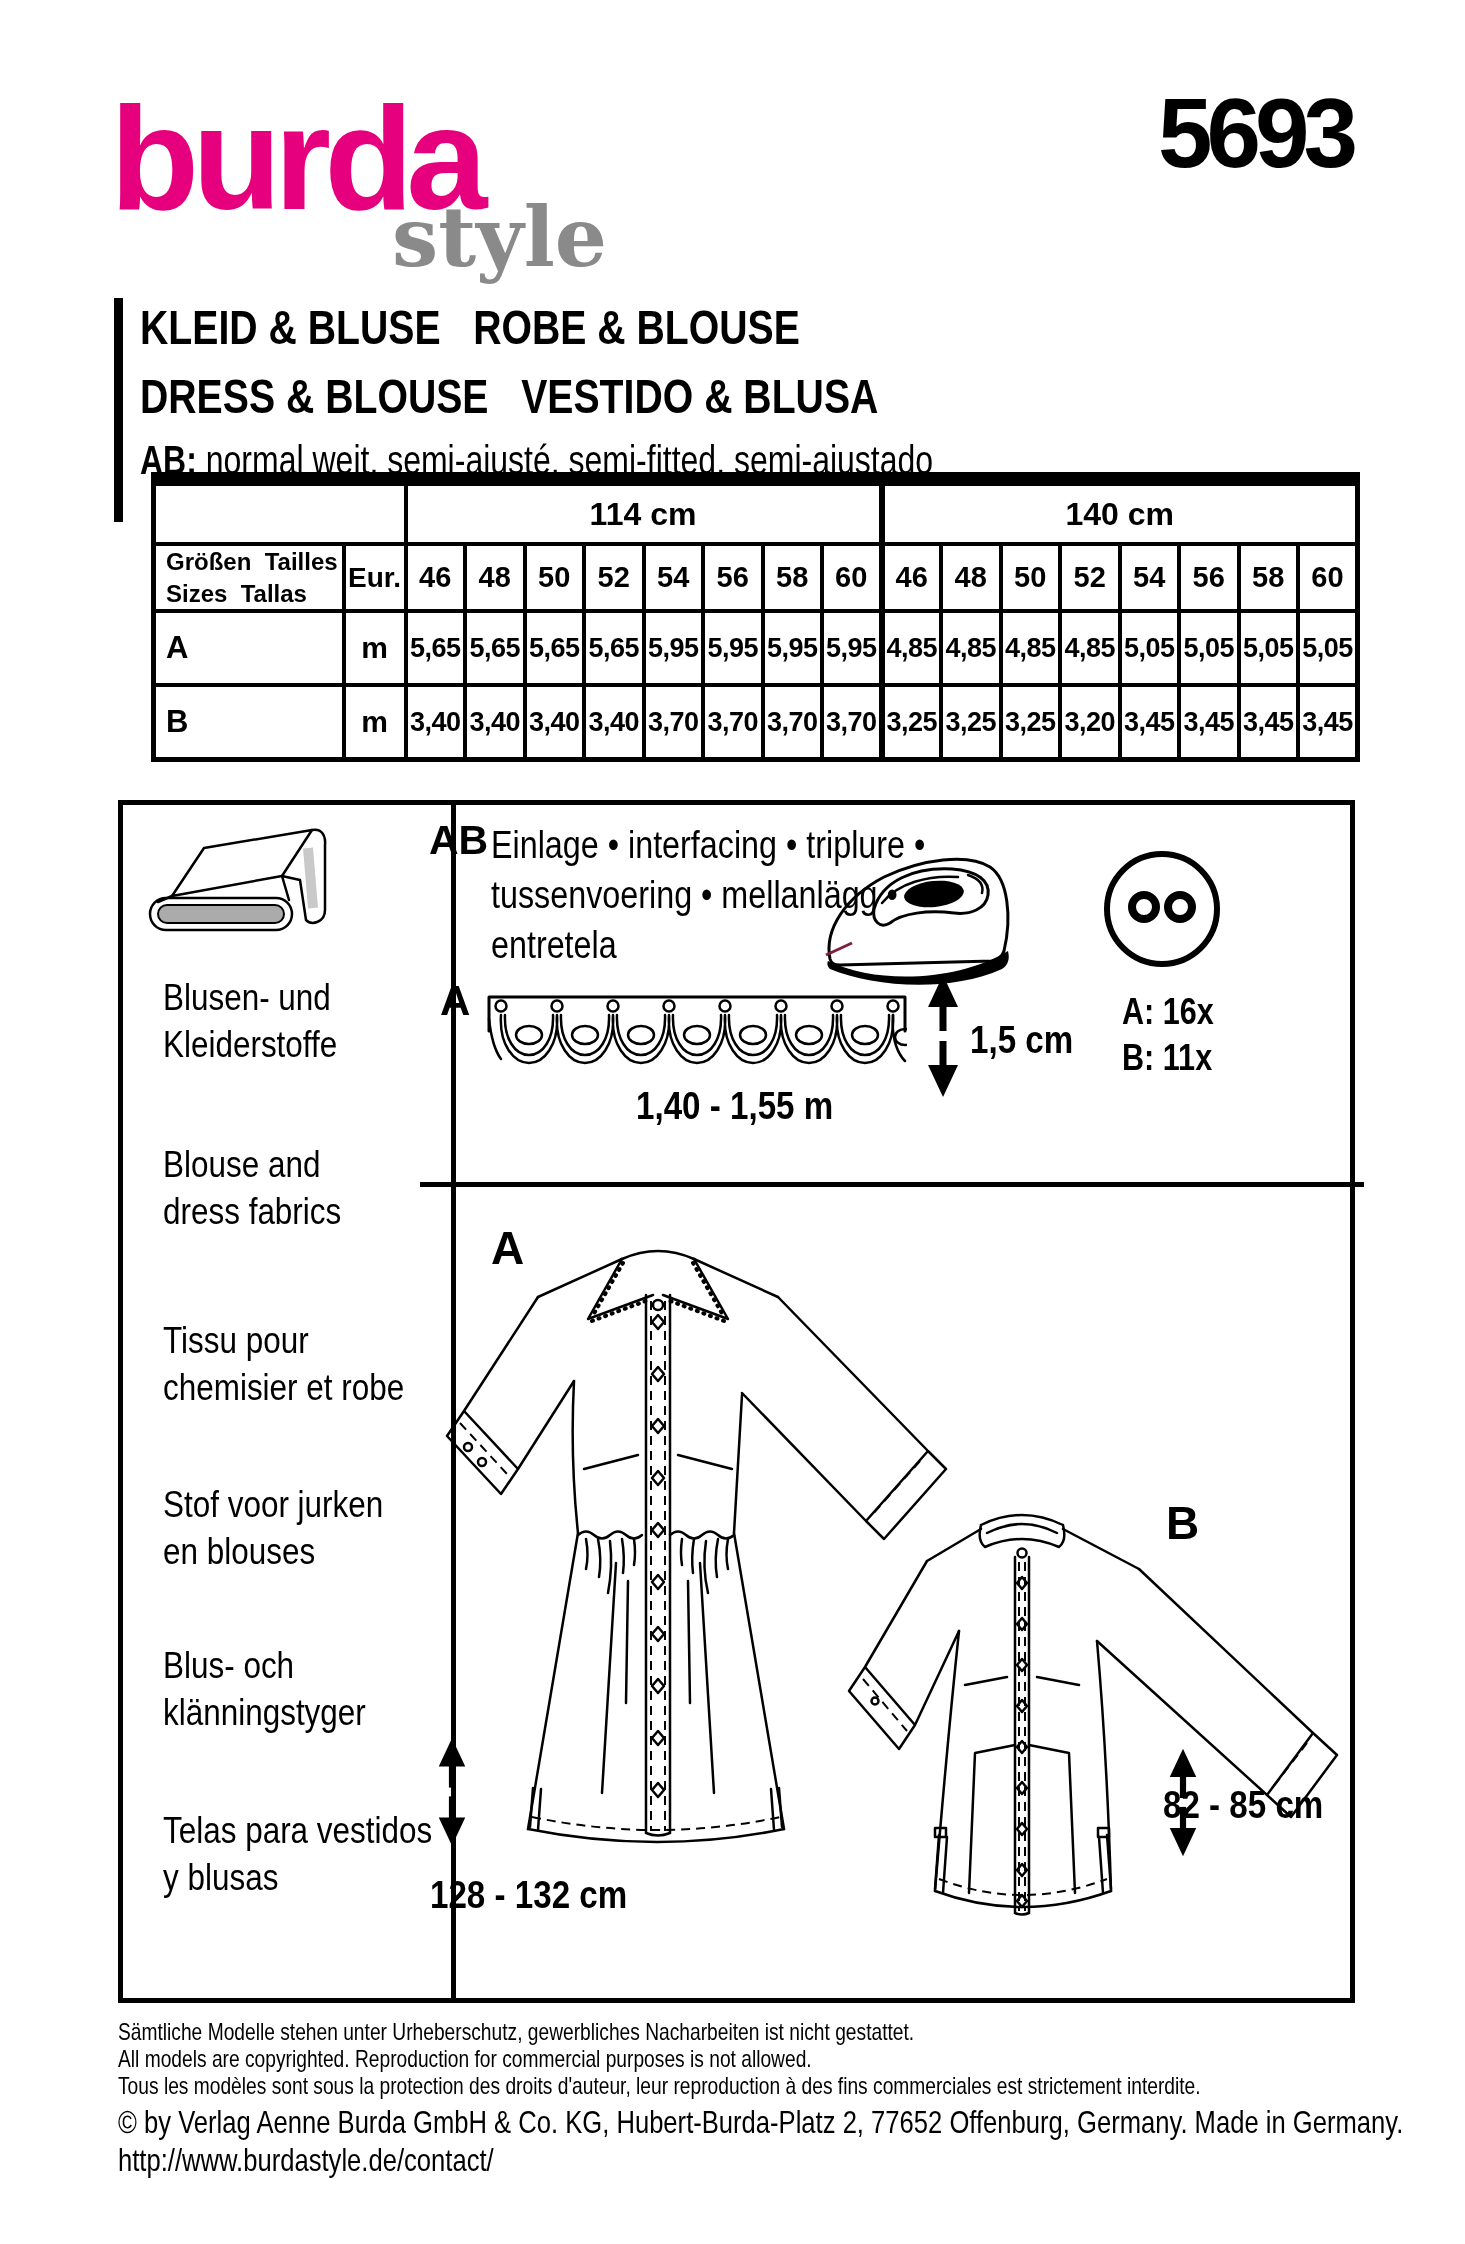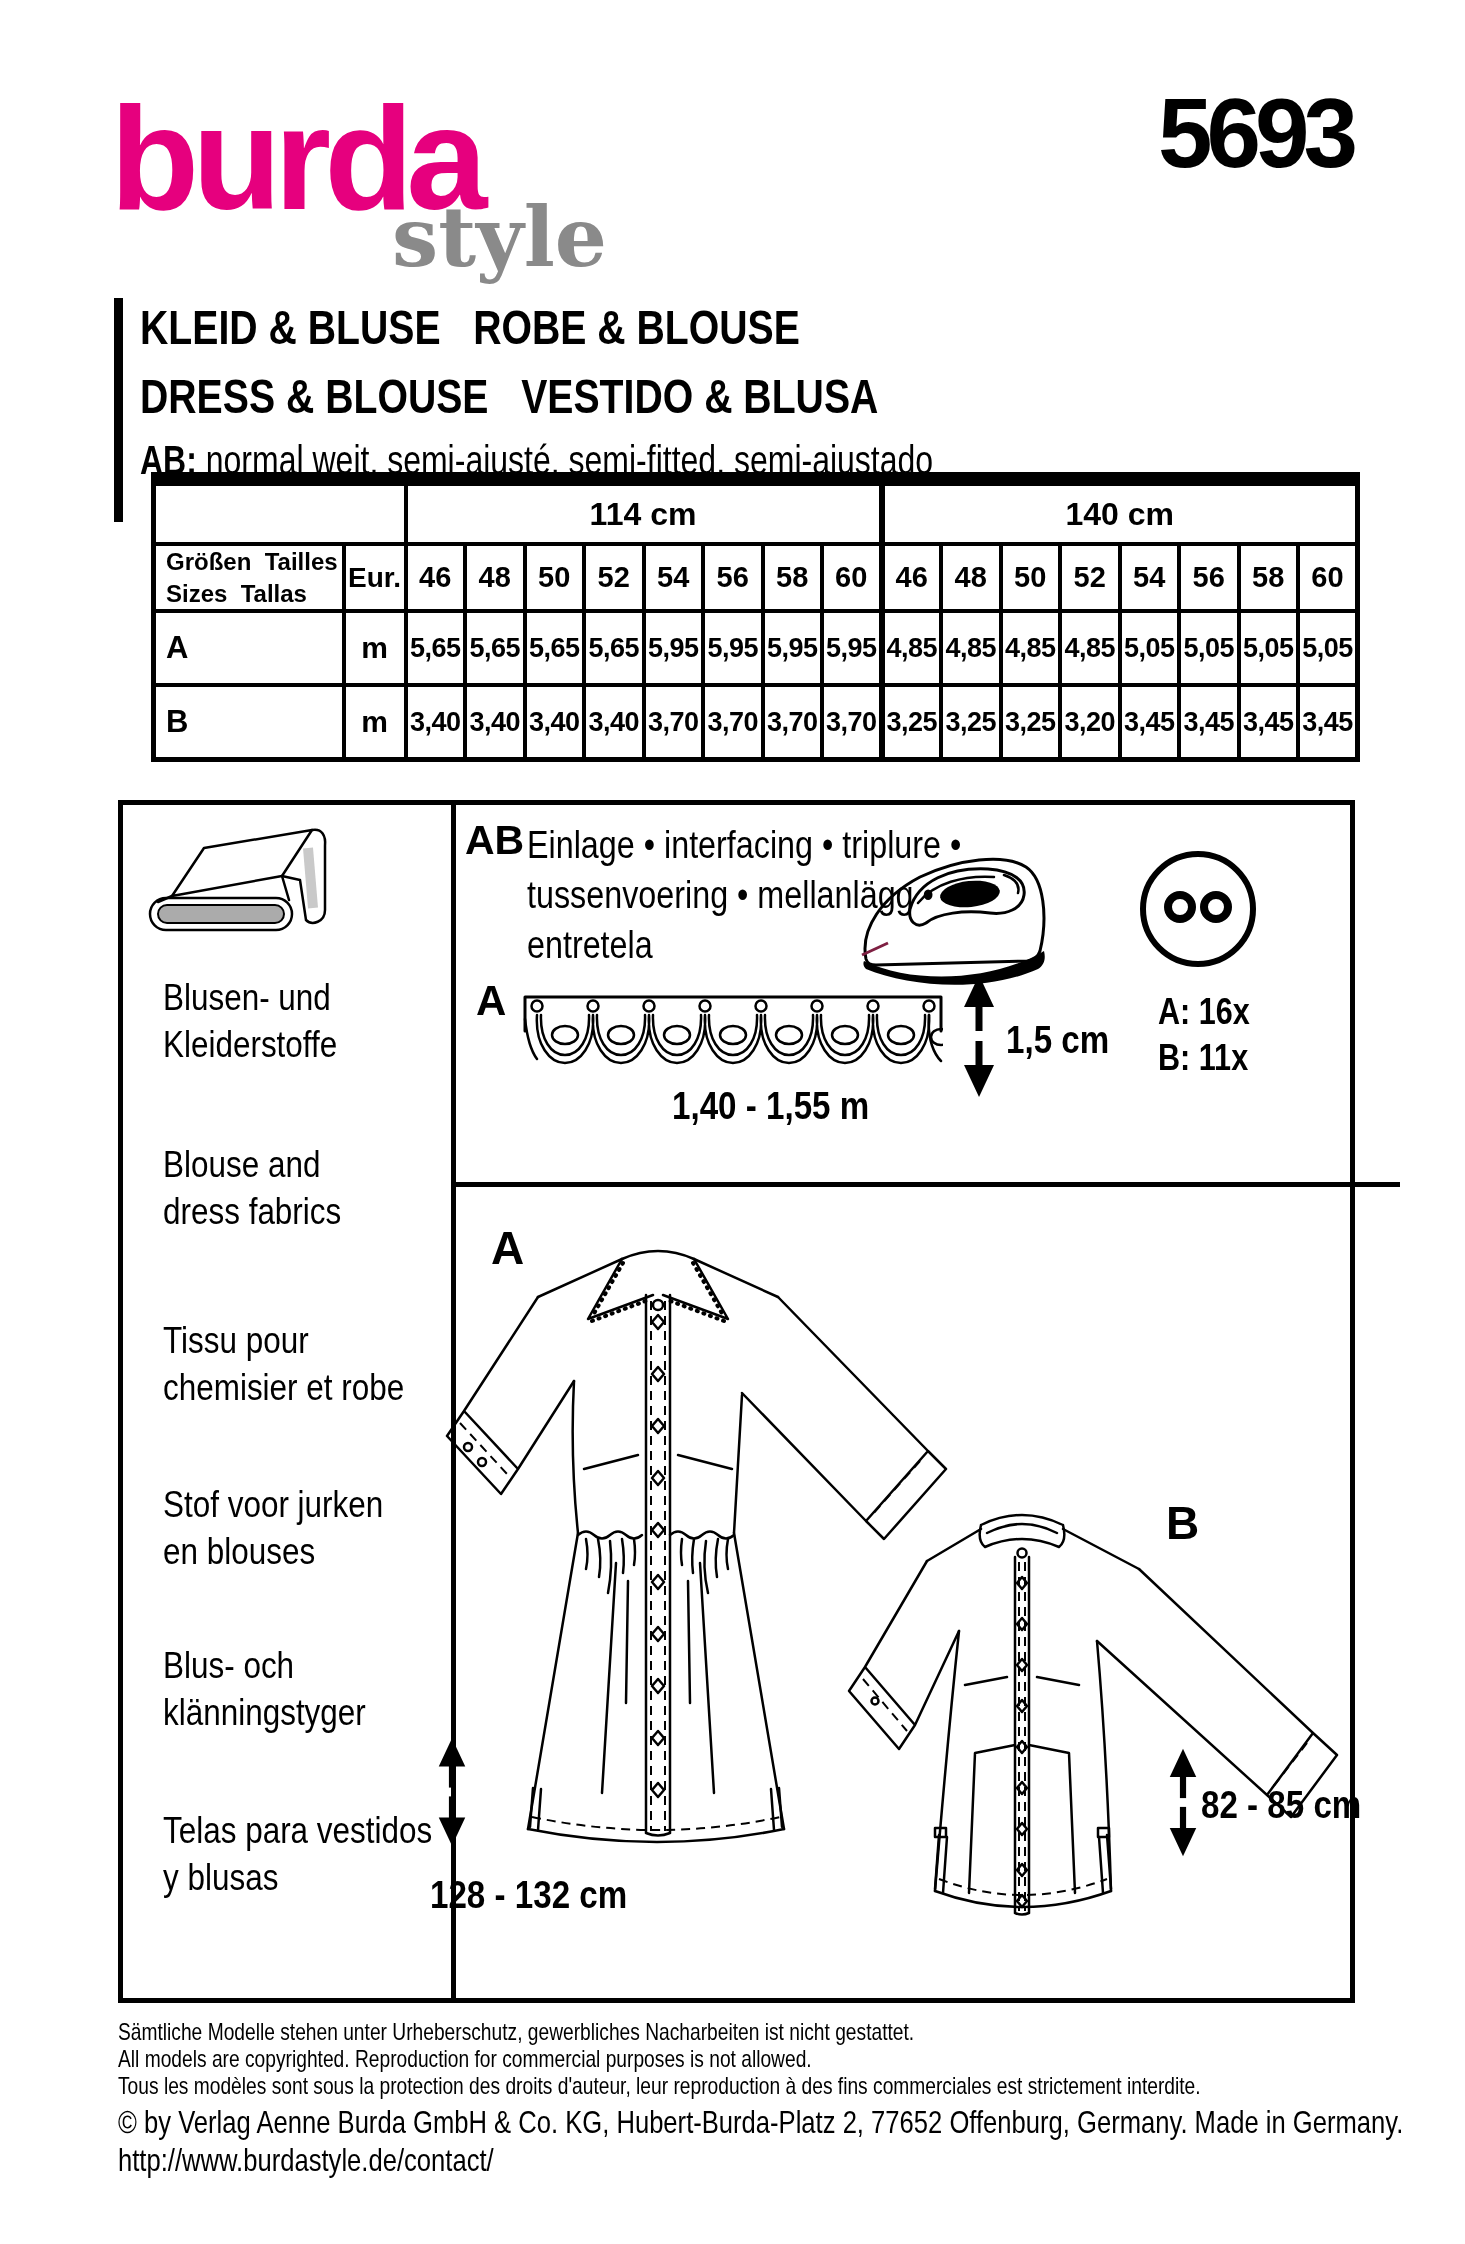--- a/index.html
+++ b/index.html
@@ -38,21 +38,21 @@
   td.val{font-size:27px;letter-spacing:-.5px;height:70px;}
   td.rowlab{font-size:31px;}
   td.unit{font-size:30px;}
   td.grp{border-left:6px solid #000;text-align:center;}
 
   
   .main-box{left:118px;top:800px;width:1237px;height:1203px;border:5px solid #000;
             box-sizing:border-box;}
   .left-panel{left:0;top:0;width:292px;height:1193px;border-right:5px solid #000;padding-left:36px;}
   .fab-label{left:40px;font-size:37px;line-height:1.27;font-weight:normal;}
-  .notions{left:297px;top:0;width:944px;height:377px;border-bottom:5px solid #000;margin-left:36px;}
+  .notions{left:297px;top:0;width:944px;height:377px;border-bottom:5px solid #000;}
   .garments{left:297px;top:382px;width:930px;height:811px;}
 
   .ab-label{font-size:41px;font-weight:bold;line-height:1;}
   .interf{font-size:38px;line-height:1.32;font-weight:normal;}
   .view-label{font-size:46px;font-weight:bold;line-height:1;}
   .dim{font-size:39px;font-weight:bold;line-height:1;}
   .count{font-size:36px;font-weight:bold;line-height:1;}
 
   
   .foot-s{left:118px;font-size:24px;line-height:1;font-weight:normal;}
@@ -334,21 +334,21 @@
         <polygon points="17,122 2,90 32,90" fill="#000"></polygon>
       </svg>
       <div class="abs dim" style="left:10px;top:688px"><span class="cond85">128 - 132 cm</span></div>
 
       <svg class="abs" style="left:748px;top:558px" width="30" height="115" viewBox="0 0 34 122">
         <polygon points="17,0 2,32 32,32" fill="#000"></polygon>
         <rect x="13.5" y="30" width="7" height="26" fill="#000"></rect>
         <rect x="13.5" y="66" width="7" height="26" fill="#000"></rect>
         <polygon points="17,122 2,90 32,90" fill="#000"></polygon>
       </svg>
-      <div class="abs dim" style="left:781px;top:598px"><span class="cond85">82 - 85 cm</span></div>
+      <div class="abs dim" style="left:743px;top:598px"><span class="cond85">82 - 85 cm</span></div>
     </div>
   </div>
 
   <div class="abs foot-s" style="top:2020px"><span class="cond">Sämtliche Modelle stehen unter Urheberschutz, gewerbliches Nacharbeiten ist nicht gestattet.</span></div>
   <div class="abs foot-s" style="top:2047px"><span class="cond">All models are copyrighted. Reproduction for commercial purposes is not allowed.</span></div>
   <div class="abs foot-s" style="top:2074px"><span class="cond">Tous les modèles sont sous la protection des droits d'auteur, leur reproduction à des fins commerciales est strictement interdite.</span></div>
   <div class="abs foot-l" style="top:2106px"><span class="cond">© by Verlag Aenne Burda GmbH &amp; Co. KG, Hubert-Burda-Platz 2, 77652 Offenburg, Germany. Made in Germany.</span></div>
   <div class="abs foot-l" style="top:2144px"><span class="cond">http://www.burdastyle.de/contact/</span></div>
 
 </div>

